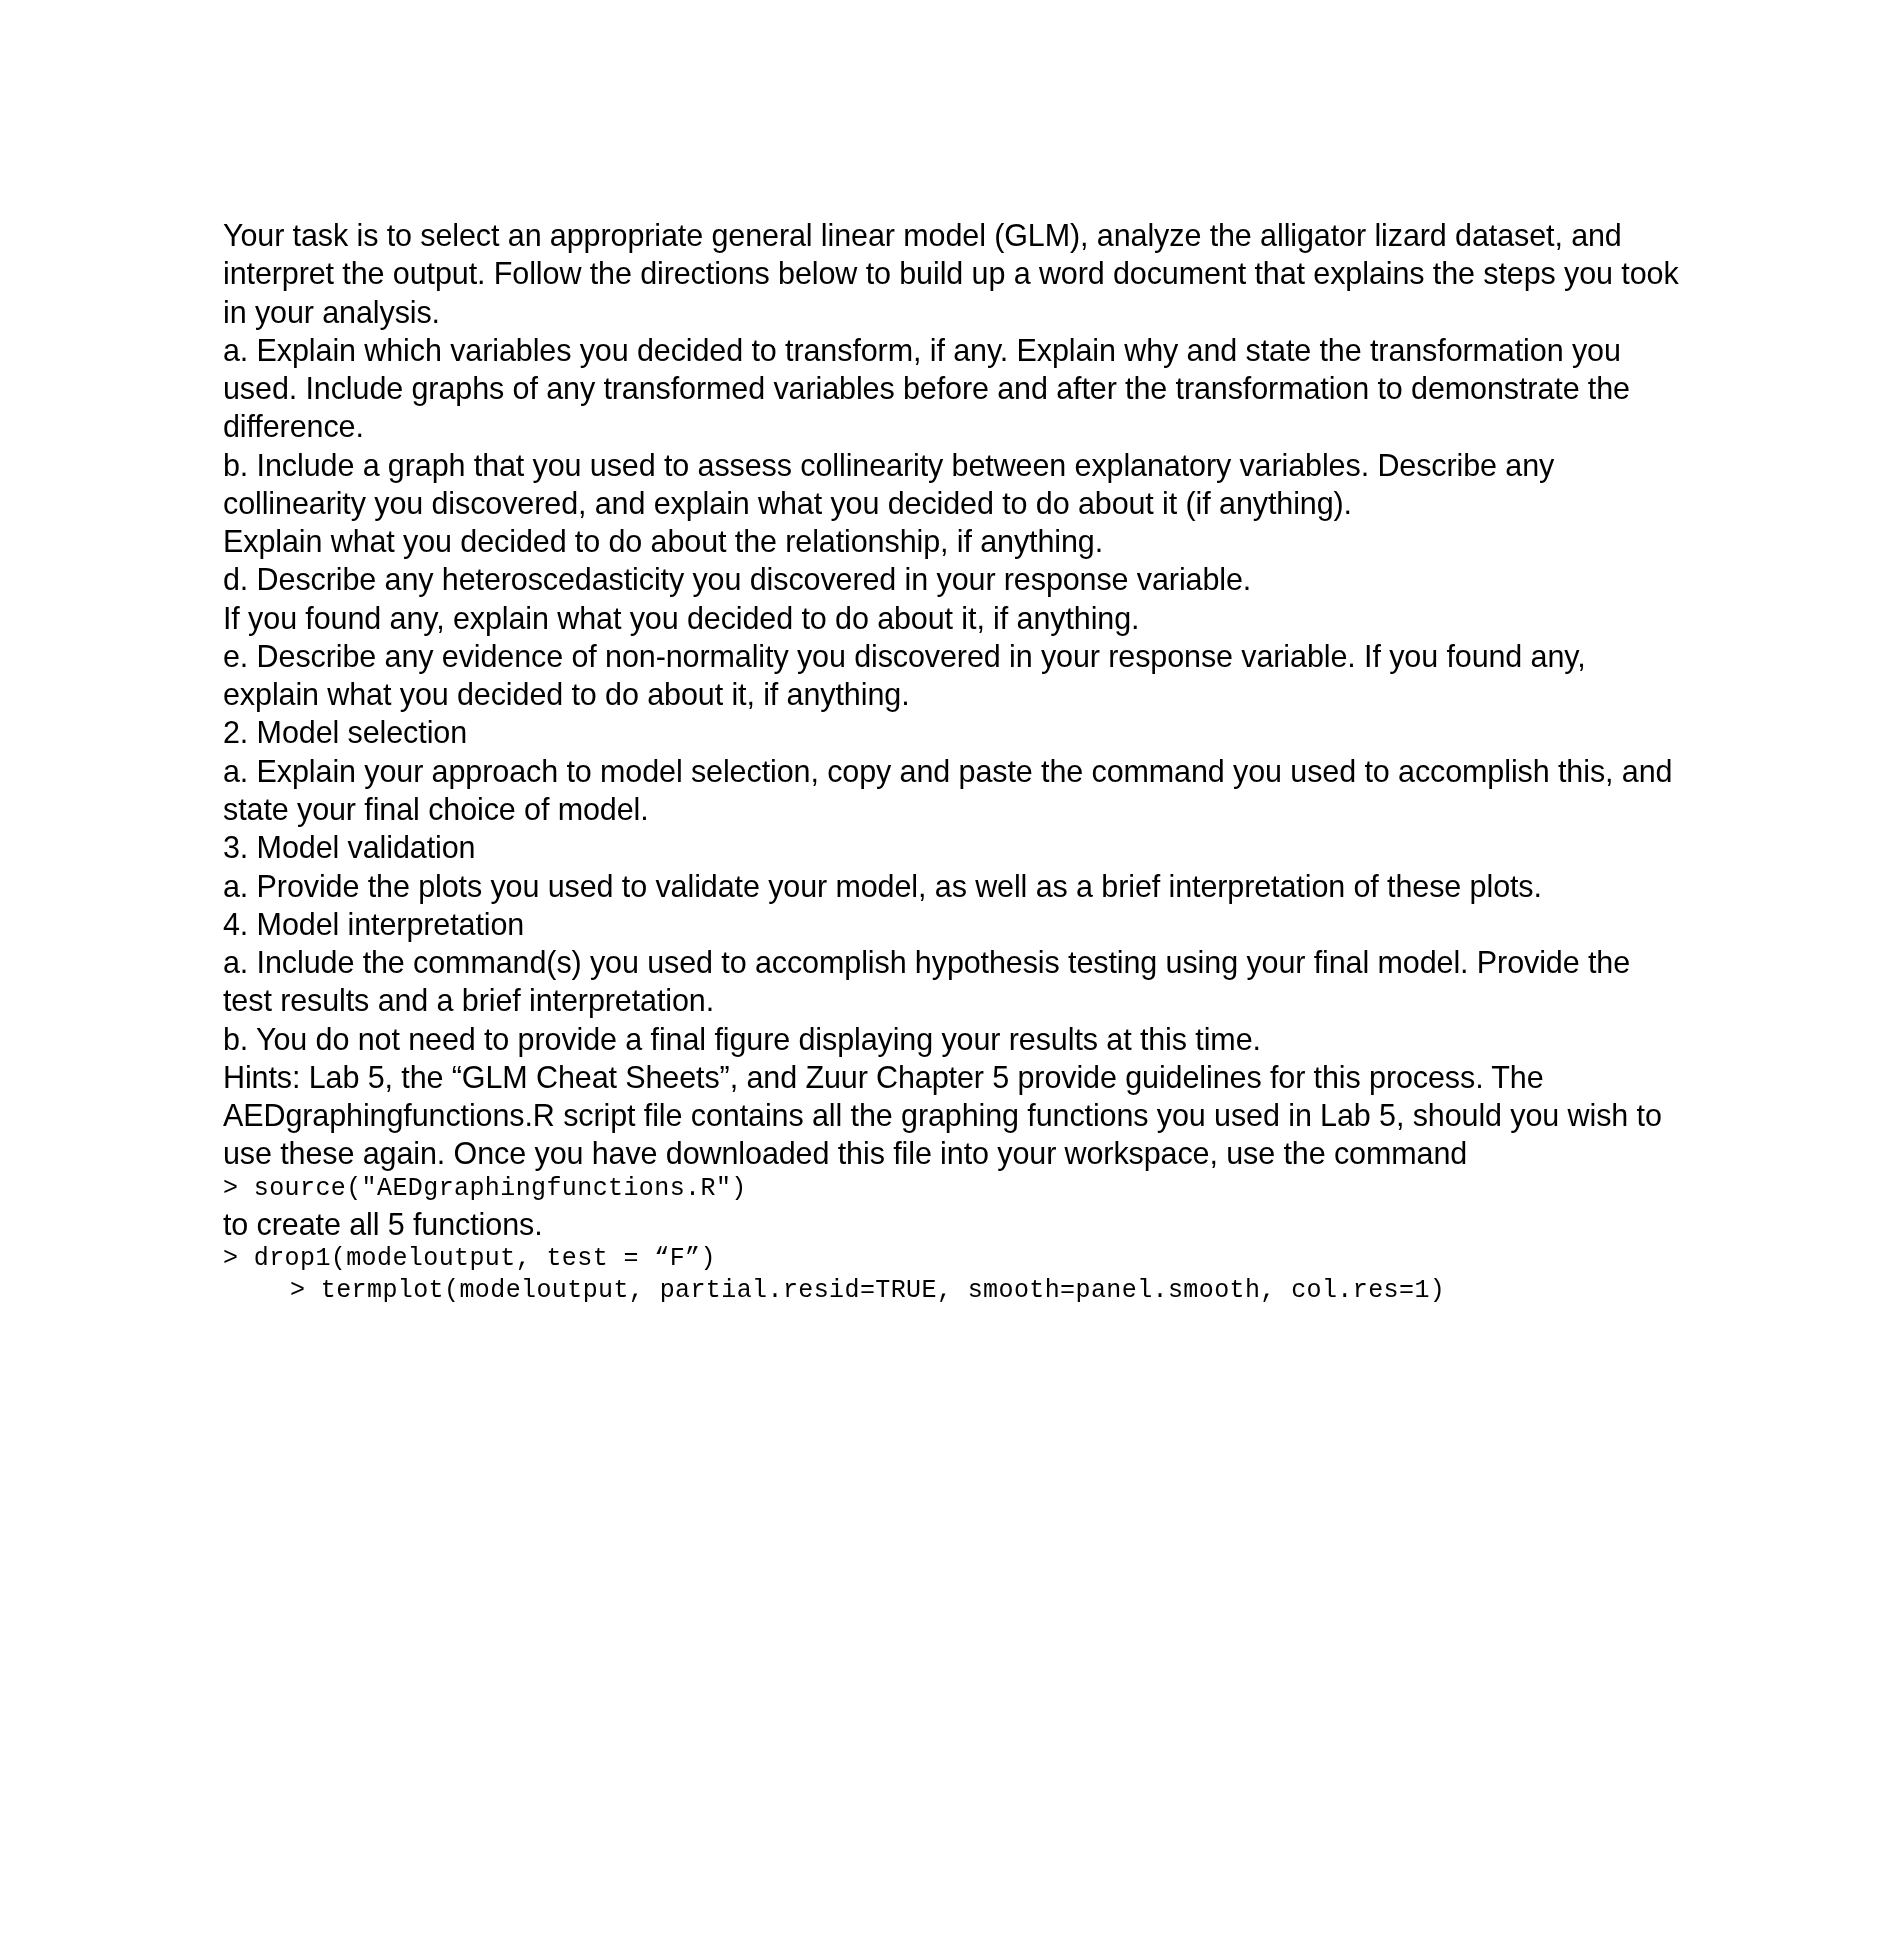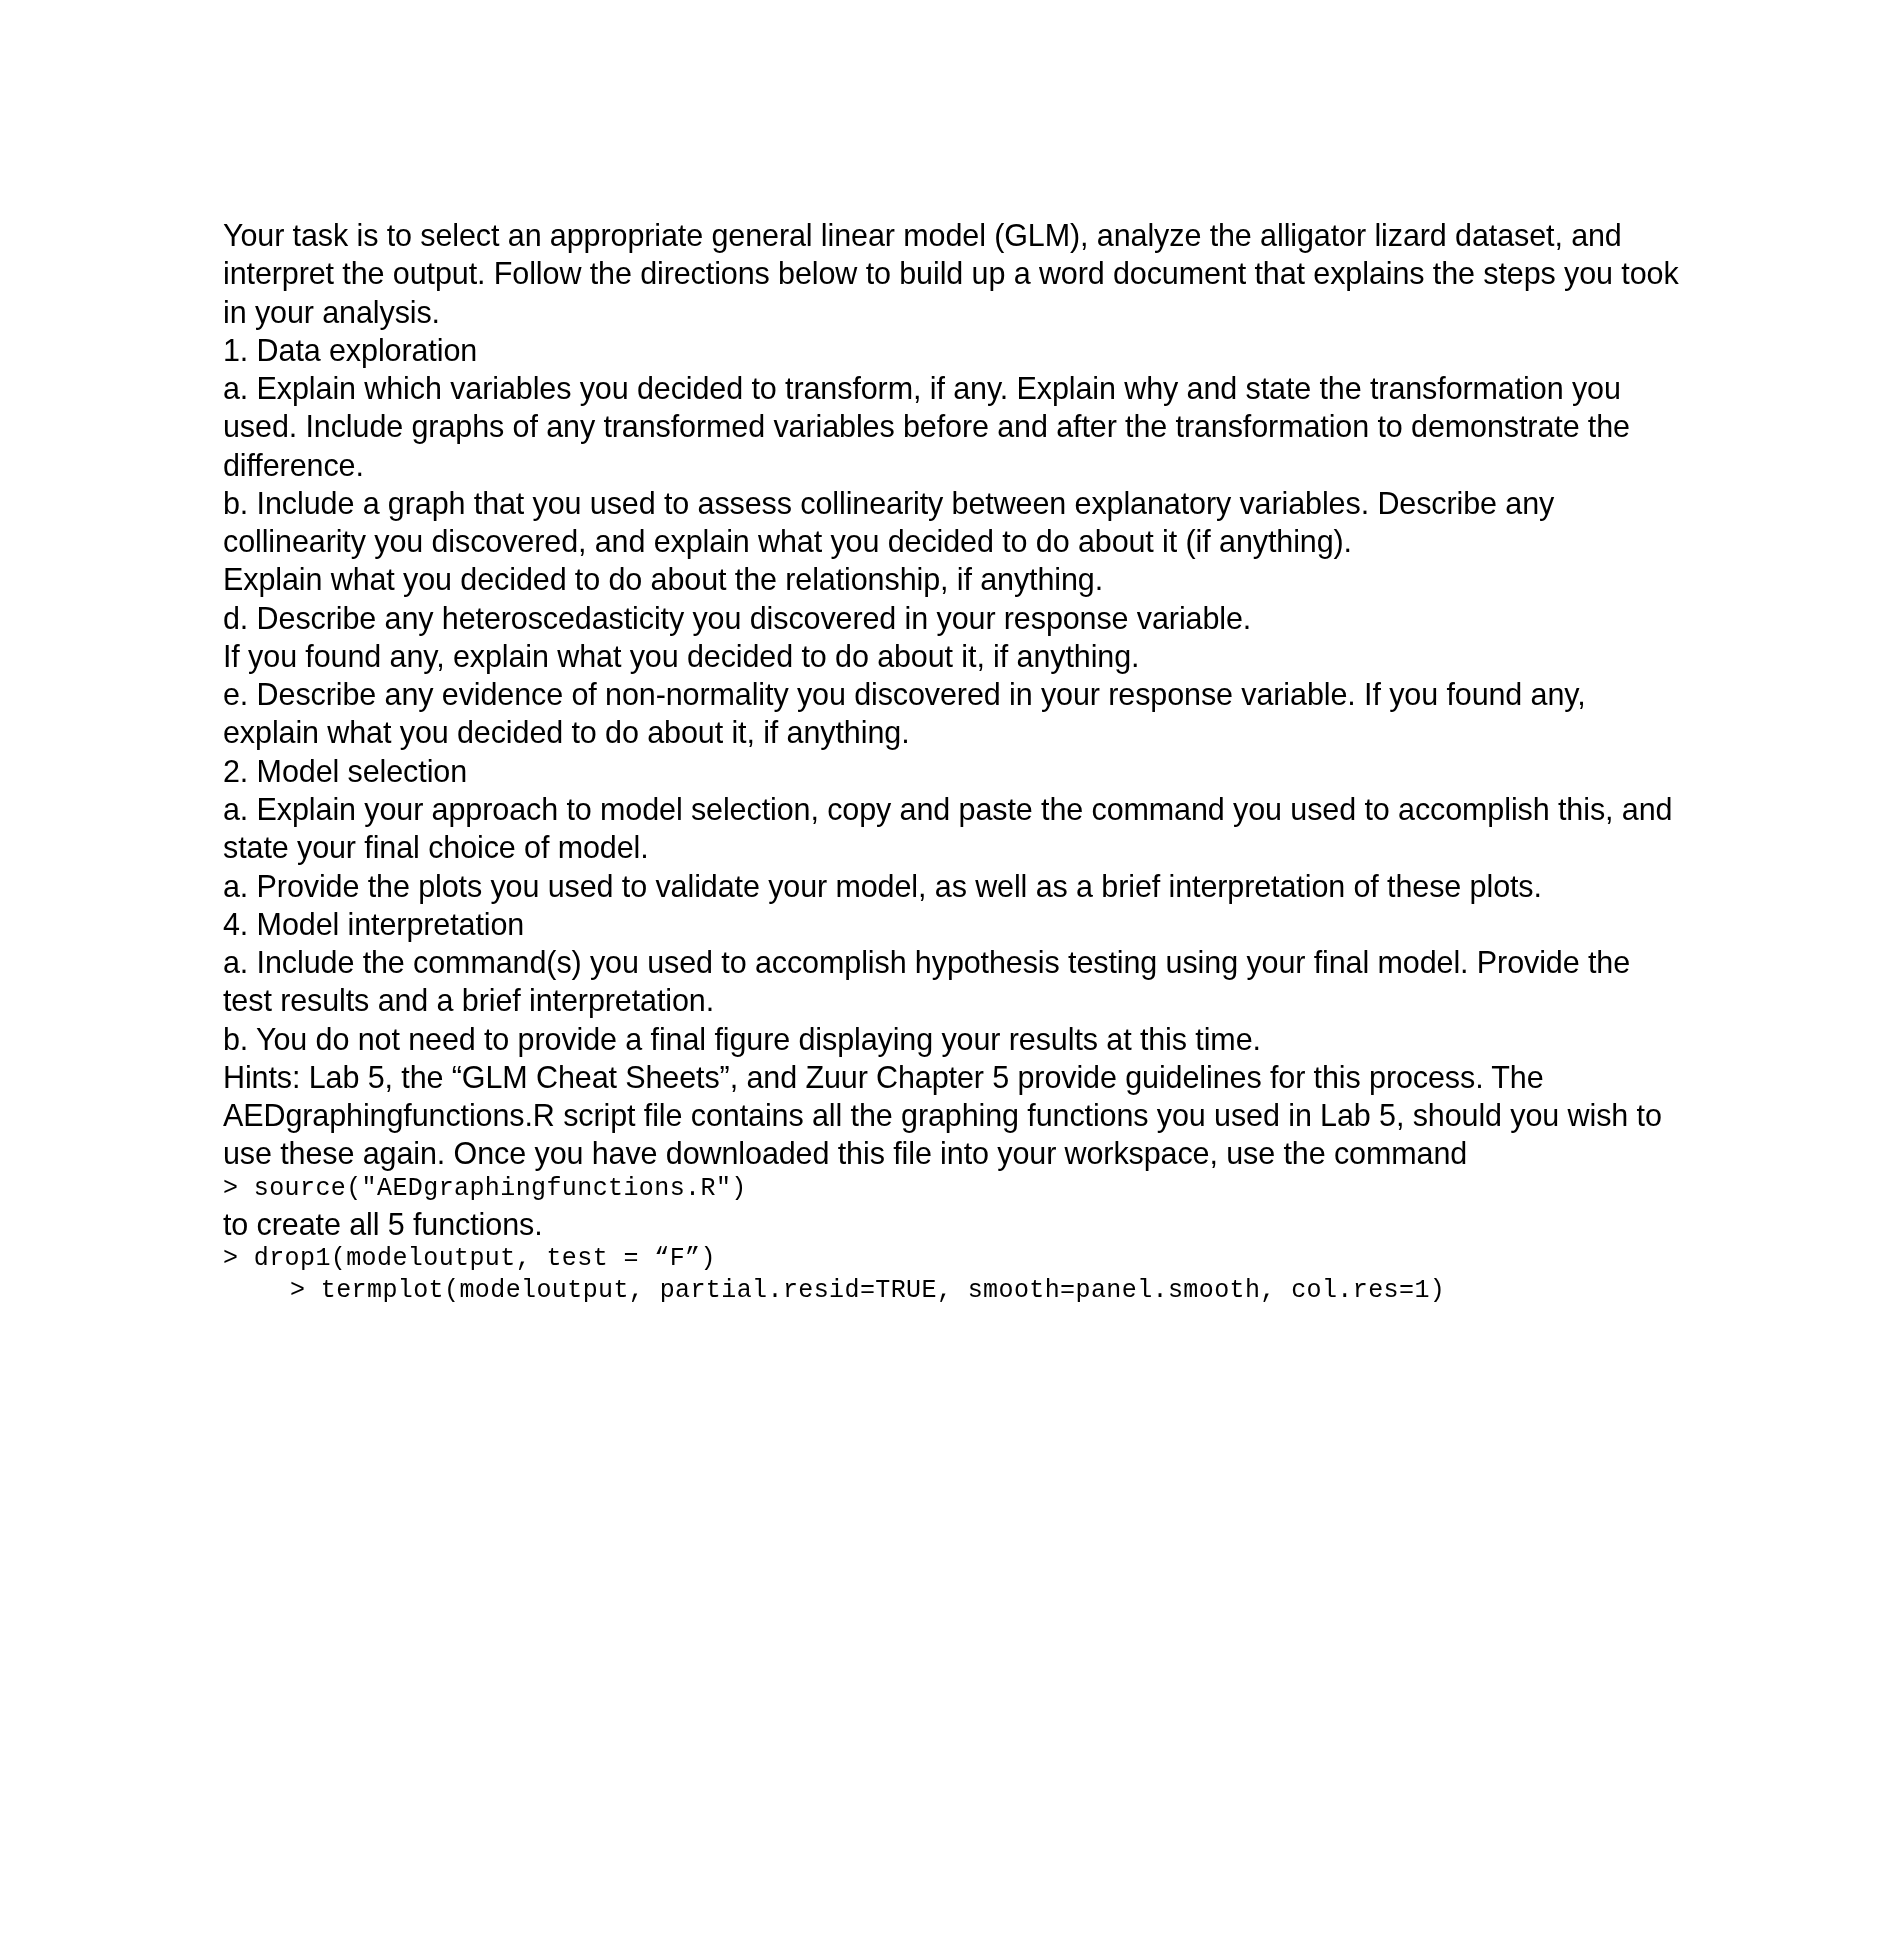--- a/index.html
+++ b/index.html
@@ -43,29 +43,29 @@
     padding-left: 67px;
   }
 </style>
 </head>
 <body>
 
 <div class="page">
   <div class="doc-body">
 
     <p class="para">Your task is to select an appropriate general linear model (GLM), analyze the alligator lizard dataset, and interpret the output. Follow the directions below to build up a word document that explains the steps you took in your analysis.</p>
-    <p class="para">1. Data exploration</p>
     <p class="para">a. Explain which variables you decided to transform, if any. Explain why and state the transformation you used. Include graphs of any transformed variables before and after the transformation to demonstrate the difference.</p>
     <p class="para">b. Include a graph that you used to assess collinearity between explanatory variables. Describe any collinearity you discovered, and explain what you decided to do about it (if anything).</p>
     <p class="para">Explain what you decided to do about the relationship, if anything.</p>
     <p class="para">d. Describe any heteroscedasticity you discovered in your response variable.</p>
     <p class="para">If you found any, explain what you decided to do about it, if anything.</p>
     <p class="para">e. Describe any evidence of non-normality you discovered in your response variable. If you found any, explain what you decided to do about it, if anything.</p>
     <p class="para">2. Model selection</p>
     <p class="para">a. Explain your approach to model selection, copy and paste the command you used to accomplish this, and state your final choice of model.</p>
+    <p class="para">3. Model validation</p>
     <p class="para">a. Provide the plots you used to validate your model, as well as a brief interpretation of these plots.</p>
     <p class="para">4. Model interpretation</p>
     <p class="para">a. Include the command(s) you used to accomplish hypothesis testing using your final model. Provide the test results and a brief interpretation.</p>
     <p class="para">b. You do not need to provide a final figure displaying your results at this time.</p>
     <p class="para">Hints: Lab 5, the “GLM Cheat Sheets”, and Zuur Chapter 5 provide guidelines for this process. The AEDgraphingfunctions.R script file contains all the graphing functions you used in Lab 5, should you wish to use these again. Once you have downloaded this file into your workspace, use the command</p>
     <p class="code">&gt; source("AEDgraphingfunctions.R")</p>
     <p class="para">to create all 5 functions.</p>
     <p class="code">&gt; drop1(modeloutput, test = “F”)</p>
     <p class="code indent">&gt; termplot(modeloutput, partial.resid=TRUE, smooth=panel.smooth, col.res=1)</p>
 

